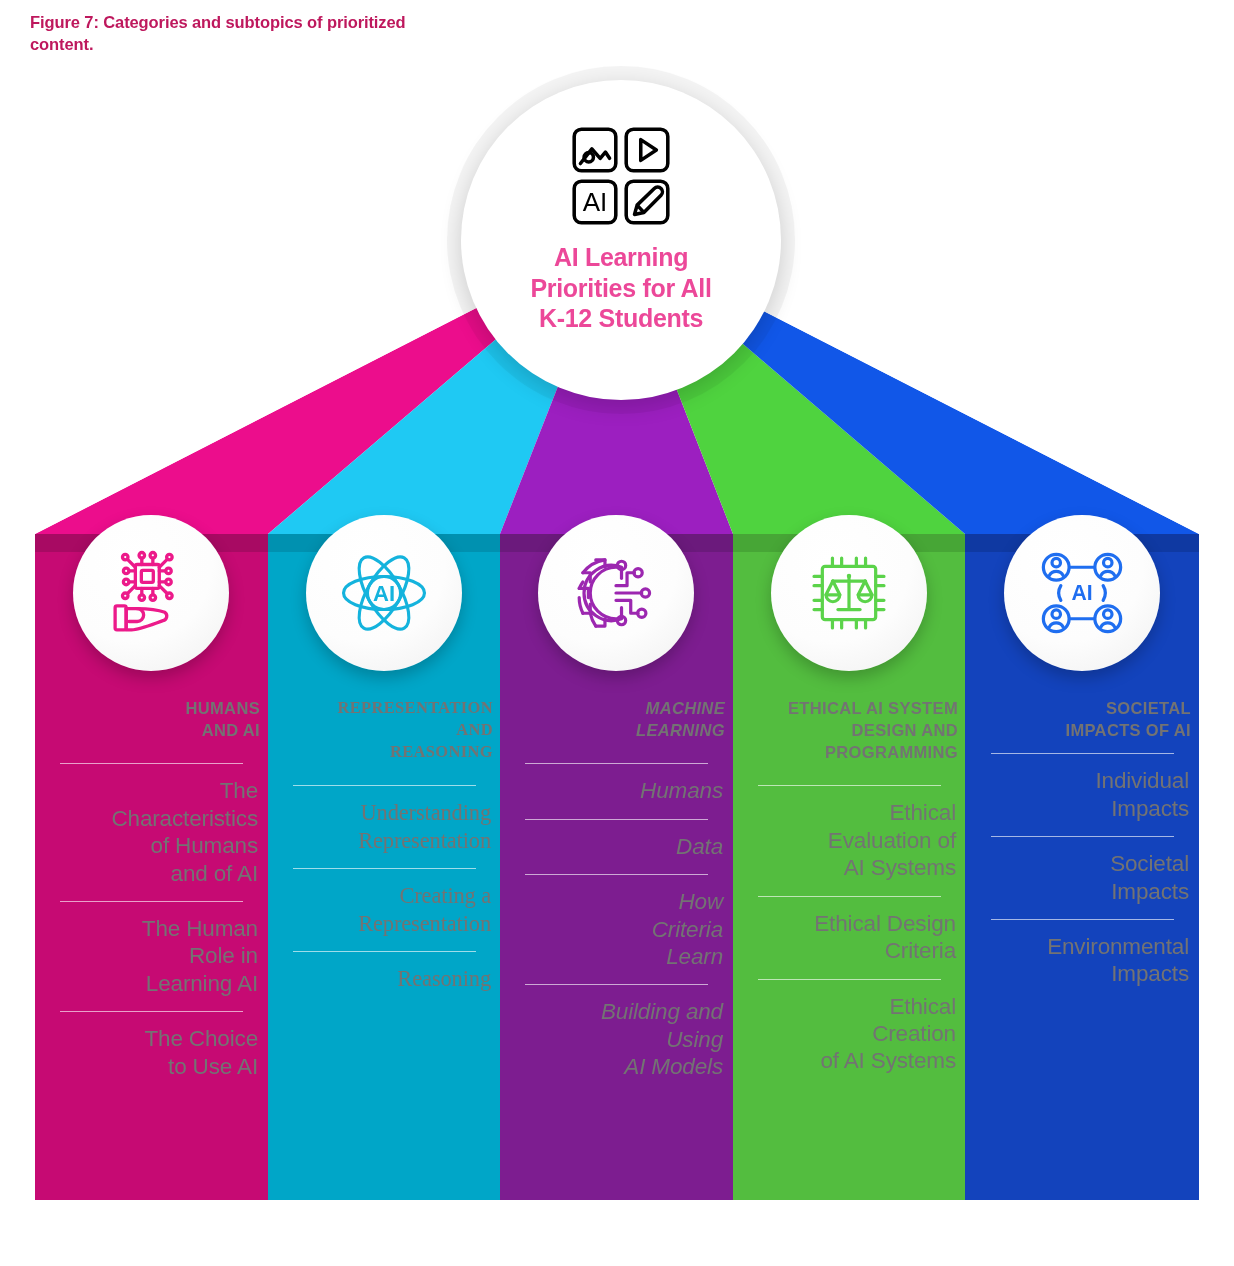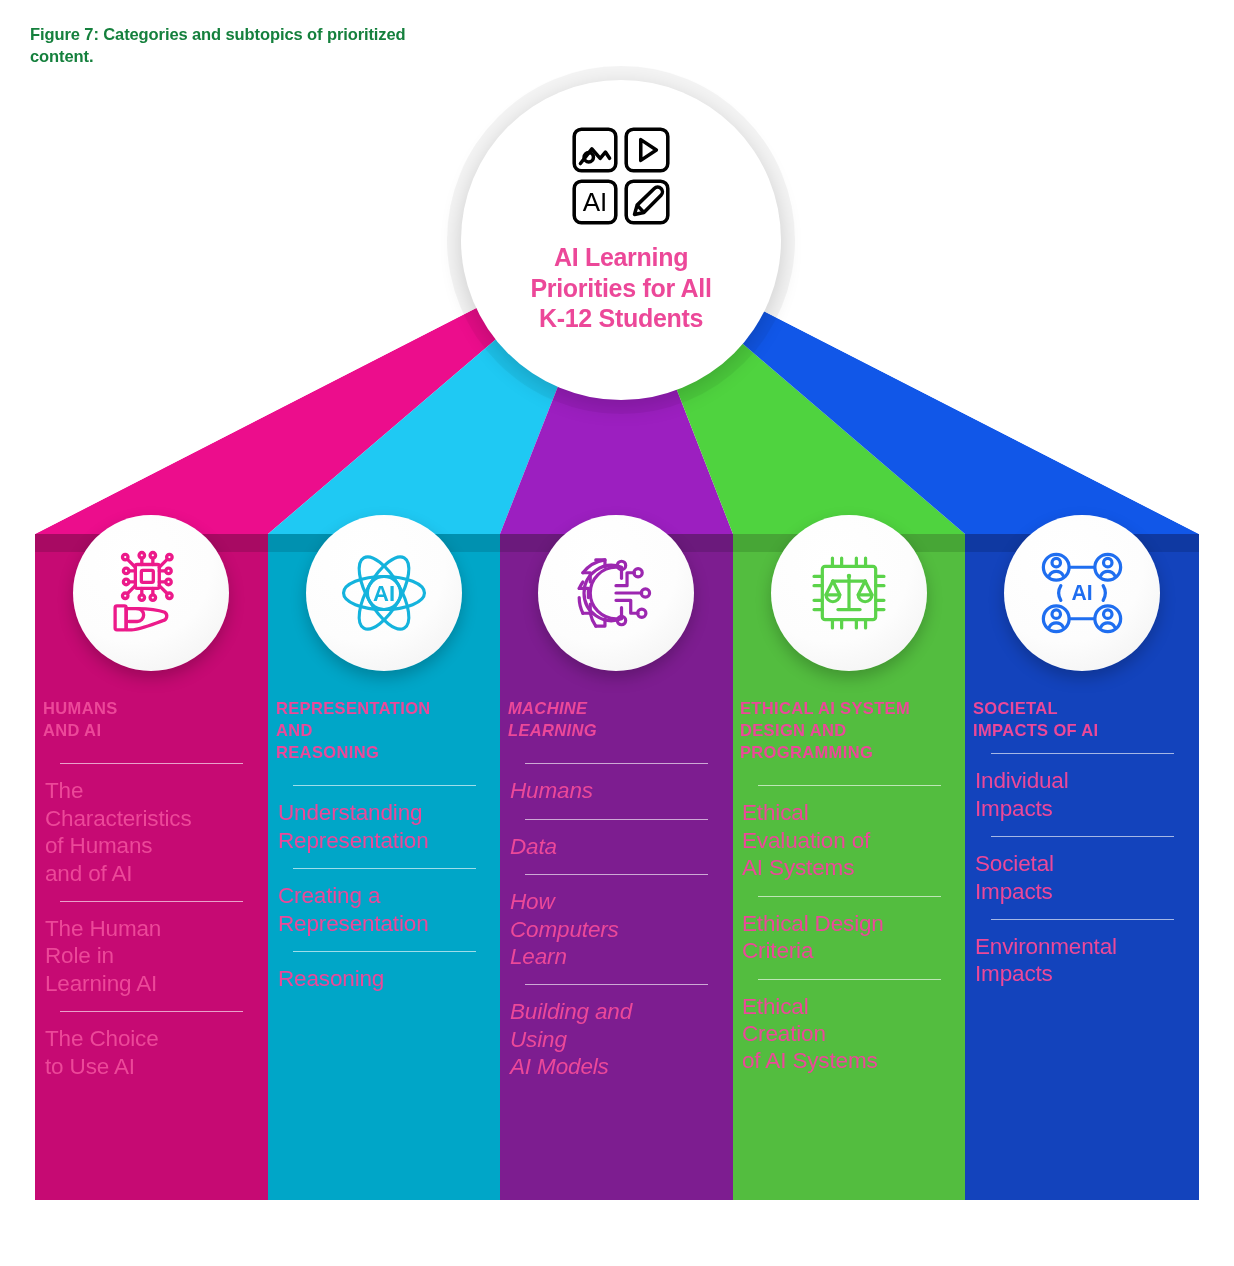--- a/index.html
+++ b/index.html
@@ -20,26 +20,26 @@
     left: 0; top: 0;
     width: 1234px;
     height: 1266px;
     background: #ffffff;
   }
 
   
   .caption {
     position: absolute;
     left: 30px;
-    top: 24px;
+    top: 12px;
     width: 420px;
     font-size: 16.5px;
     font-weight: bold;
     line-height: 1.32;
-    color: #15803d;
+    color: #be185d;
     letter-spacing: -0.1px;
   }
 
   
   #house-svg {
     position: absolute;
     left: 0;
     top: 0;
     width: 1234px;
     height: 1266px;
@@ -92,22 +92,22 @@
     justify-content: center;
     z-index: 30;
   }
   .bubble svg { width: 92px; height: 92px; display:block; }
 
   
   .pillar-text {
     position: absolute;
     z-index: 25;
     box-sizing: border-box;
-    text-align: left;
-    color: #ec4899;
+    text-align: right;
+    color: #737373;
   }
   .pillar-head {
     font-size: 16.5px;
     font-weight: bold;
     line-height: 1.34;
     letter-spacing: 0.35px;
     white-space: pre-line;
     text-transform: uppercase;
   }
   .sub-list { margin-top: 12px; }
@@ -239,21 +239,21 @@
 
   <div class="bubble" style="left:306px; top:515px;">
     <svg viewBox="0 0 100 100" fill="none" stroke="#14b3dd" stroke-width="3.4">
       <circle cx="50" cy="50" r="18"></circle>
       <ellipse cx="50" cy="50" rx="44" ry="18"></ellipse>
       <ellipse cx="50" cy="50" rx="44" ry="18" transform="rotate(60 50 50)"></ellipse>
       <ellipse cx="50" cy="50" rx="44" ry="18" transform="rotate(120 50 50)"></ellipse>
       <text x="50" y="59" font-family="'Liberation Sans', sans-serif" font-size="24" font-weight="bold" text-anchor="middle" fill="#14b3dd" stroke="none">AI</text>
     </svg>
   </div>
-  <div class="pillar-text" style="left:276px; top:697px; width:217px;">
+  <div class="pillar-text" style="left:276px; top:697px; width:217px;font-family:Liberation Serif, serif;">
     <div class="pillar-head">REPRESENTATION
 AND
 REASONING</div>
     <div class="sub-list" style="margin-top:22px;">
       <div class="divider" style="width:183px;"></div>
       <div class="sub-item">Understanding
 Representation</div>
       <div class="divider" style="width:183px;"></div>
       <div class="sub-item">Creating a
 Representation</div>
@@ -284,21 +284,21 @@
   <div class="pillar-text" style="left:508px; top:697px; width:217px;font-style:italic;">
     <div class="pillar-head">MACHINE
 LEARNING</div>
     <div class="sub-list" style="margin-top:22px;">
       <div class="divider" style="width:183px;"></div>
       <div class="sub-item">Humans</div>
       <div class="divider" style="width:183px;"></div>
       <div class="sub-item">Data</div>
       <div class="divider" style="width:183px;"></div>
       <div class="sub-item">How
-Computers
+Criteria
 Learn</div>
       <div class="divider" style="width:183px;"></div>
       <div class="sub-item">Building and
 Using
 AI Models</div>
     </div>
   </div>
 
   <div class="bubble" style="left:771px; top:515px;">
     <svg viewBox="0 0 100 100" fill="none" stroke="#5bd34a" stroke-width="3.5" stroke-linecap="round" stroke-linejoin="round">

